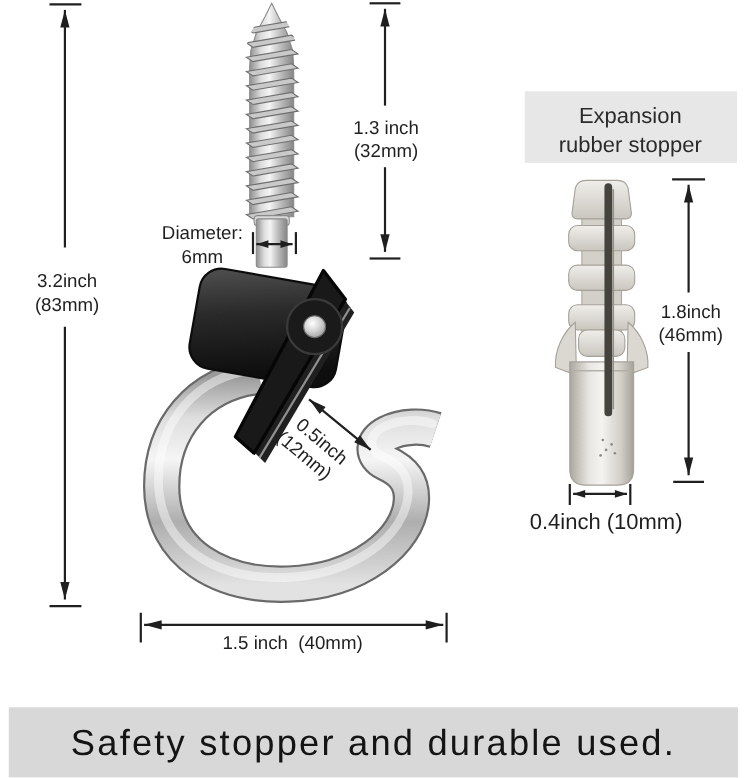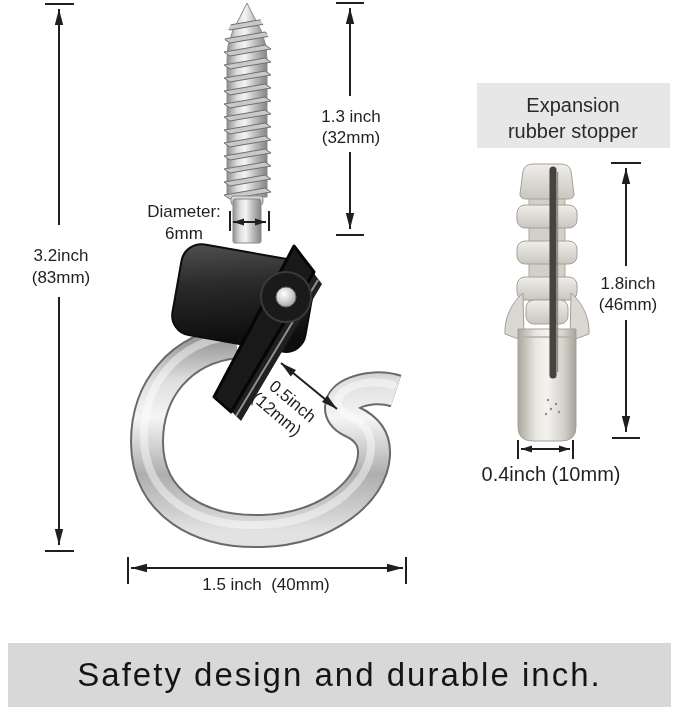--- a/index.html
+++ b/index.html
@@ -200,16 +200,16 @@
   <g>
     <path class="dl" d="M518,440 L518,459"></path>
     <path class="dl" d="M573,440 L573,459"></path>
     <path class="dl" d="M521,449 L570,449" marker-start="url(#ahs)" marker-end="url(#ahs)"></path>
     <text class="dim-txt-lg" x="551" y="481" text-anchor="middle">0.4inch (10mm)</text>
   </g>
 </svg>
 
 
 <div class="caption-bar">
-  <span class="caption-text">Safety design and durable inch.</span>
+  <span class="caption-text">Safety stopper and durable used.</span>
 </div>
 
 </div>
 
 </body></html>

